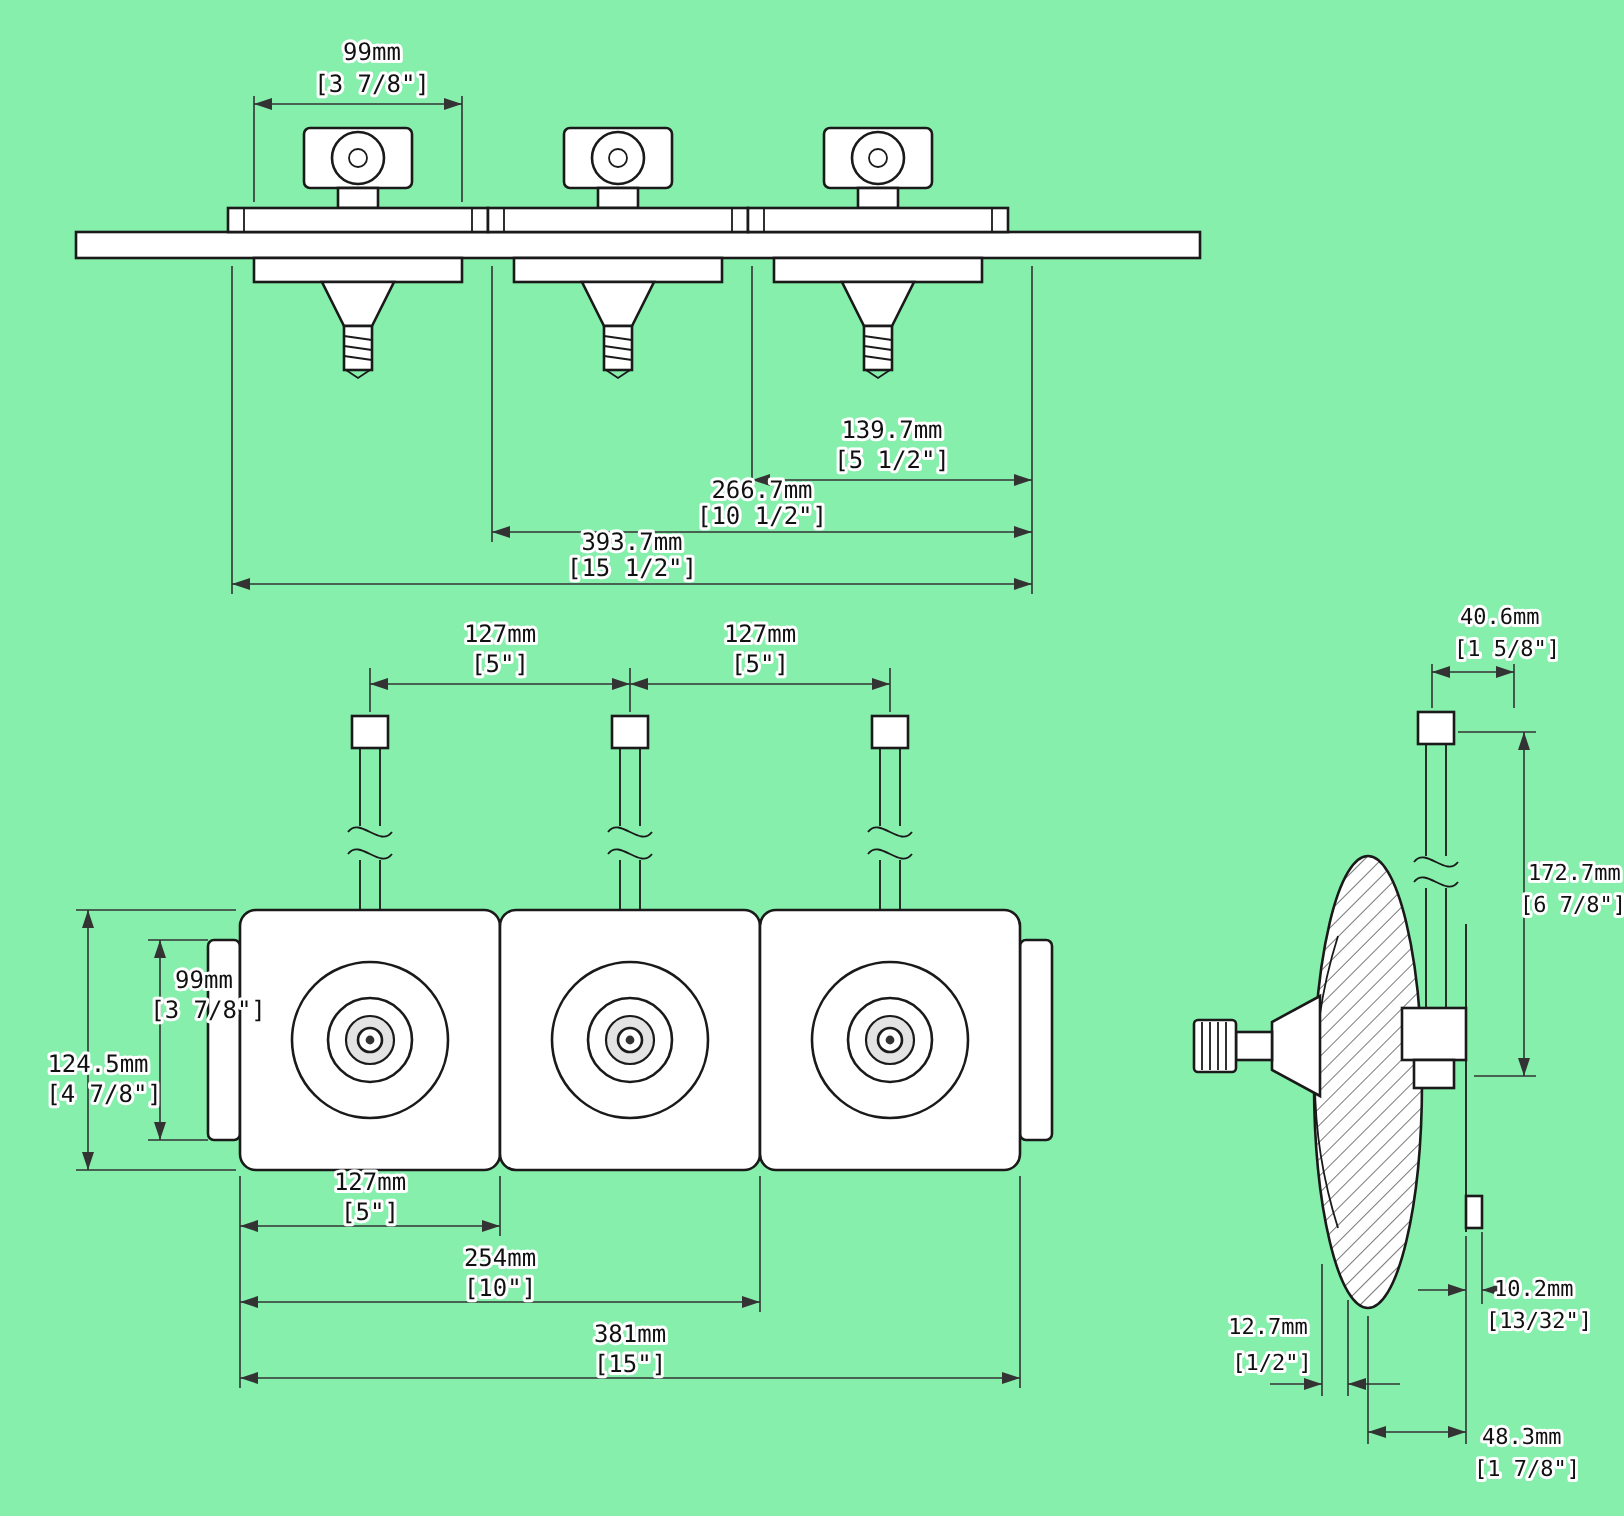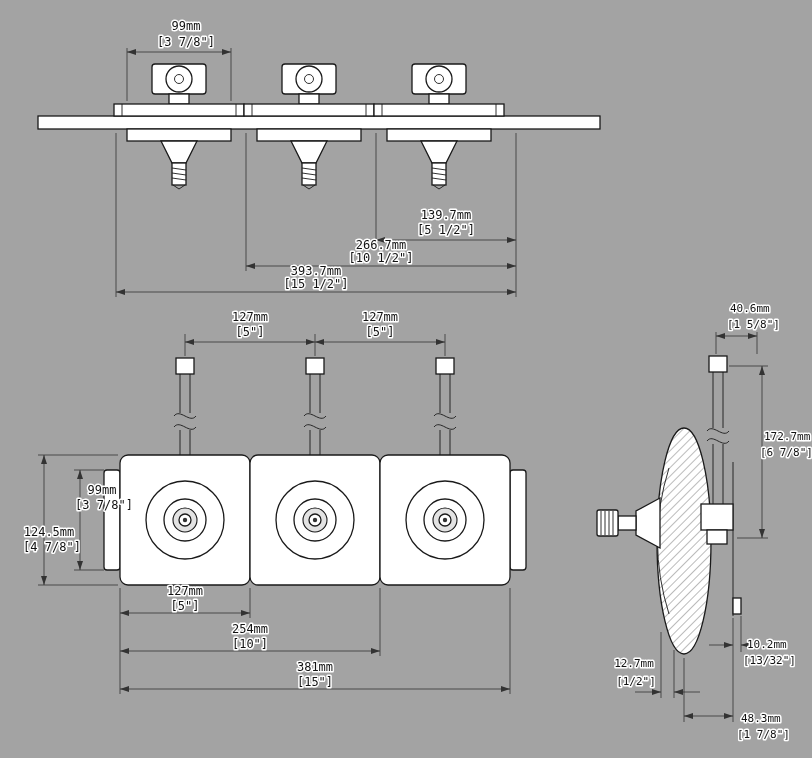--- a/index.html
+++ b/index.html
@@ -1,19 +1,19 @@
 <!DOCTYPE html>
 <html><head>
 <meta charset="utf-8">
 <style>
   html,body{margin:0;padding:0;background:#fff;}
   .page{
     position:relative;
     width:812px;height:758px;
-    background:#a3a3a3;
+    background:#86efac;
     outline:1px solid #c8c8c8;
     font-family:"DejaVu Sans Mono", monospace;
     overflow:hidden;
     text-align:right;
   }
   svg{position:absolute;left:0;top:0;}
   .o  { fill:#fff;  stroke:#1a1a1a; stroke-width:1.3; }
   .t  { fill:none;  stroke:#1a1a1a; stroke-width:0.9; }
   .sh { fill:#e3e3e3; stroke:#1a1a1a; stroke-width:1.1; }
   .dot{ fill:#333; stroke:none; }

